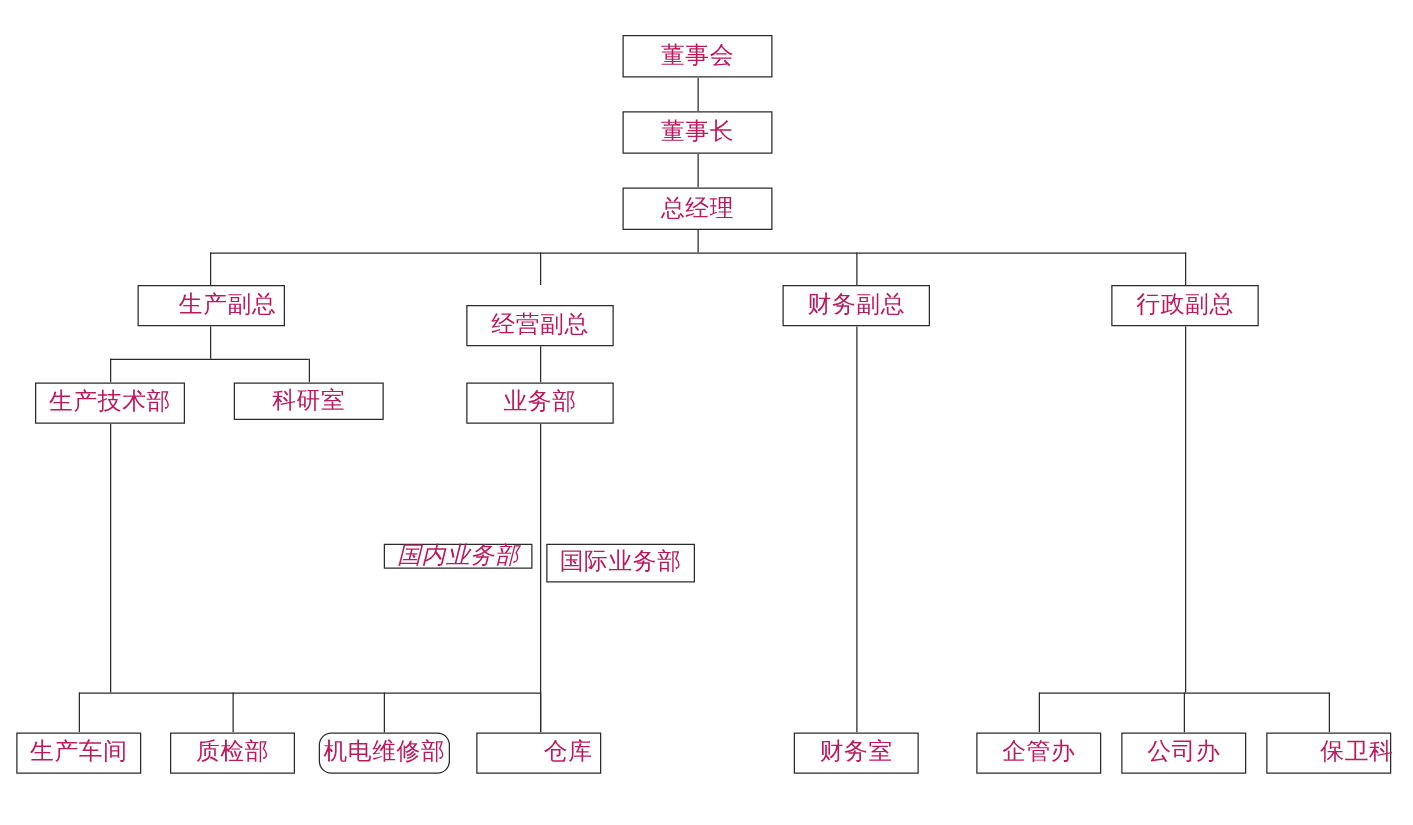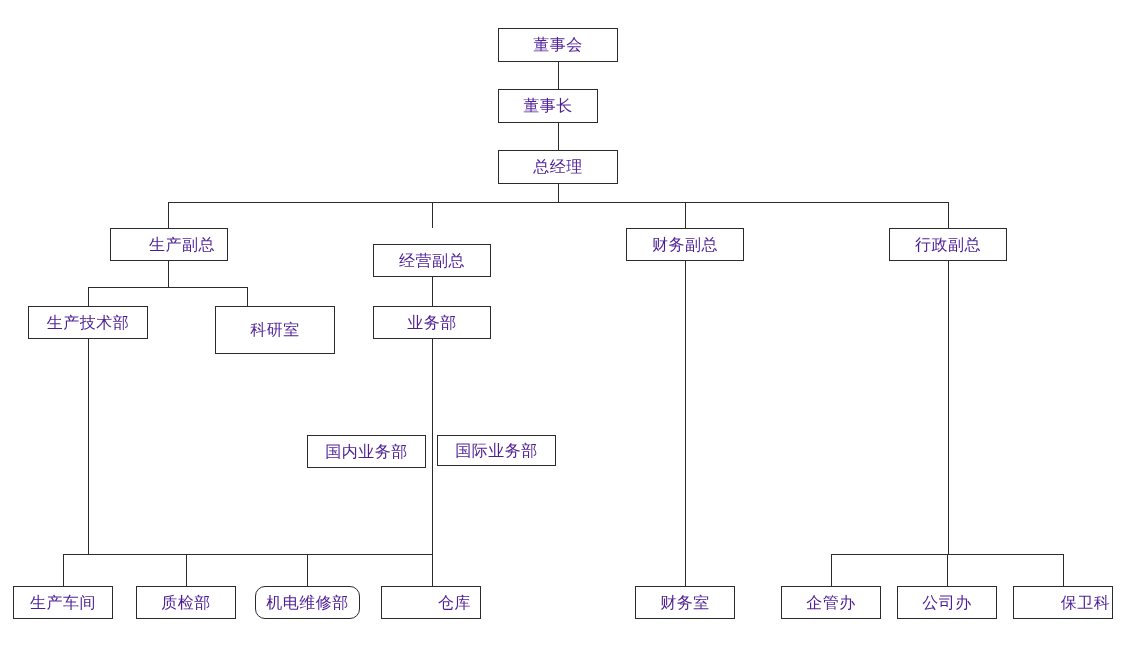--- a/index.html
+++ b/index.html
@@ -18,22 +18,22 @@
     overflow: hidden;
   }
   .node {
     position: absolute;
     box-sizing: border-box;
     border: 1px solid #2b2b2b;
     background: #ffffff;
     display: flex;
     align-items: center;
     justify-content: center;
-    font-size: 16px;
-    color: #4c1d95;
+    font-size: 19px;
+    color: #be185d;
     line-height: 1;
     letter-spacing: 0.5px;
     white-space: nowrap;
     z-index: 2;
   }
   .node-label {
     display: block;
     transform: translateY(-0.5px);
   }
   .edge {
@@ -73,48 +73,48 @@
       <div class="edge edge-v" style="left: 948px; top: 261px; height: 293px;"></div>
       <div class="edge edge-h" style="left: 831px; top: 554px; width: 233px;"></div>
       <div class="edge edge-v" style="left: 831px; top: 554px; height: 32px;"></div>
       <div class="edge edge-v" style="left: 947px; top: 554px; height: 32px;"></div>
       <div class="edge edge-v" style="left: 1063px; top: 554px; height: 32px;"></div>
     </div>
   <div id="node-layer">
       <div class="node" style="left: 498px; top: 28px; width: 120px; height: 34px;">
         <span class="node-label">董事会</span>
       </div>
-      <div class="node" style="left: 498px; top: 89px; width: 100px; height: 34px;">
+      <div class="node" style="left: 498px; top: 89px; width: 120px; height: 34px;">
         <span class="node-label">董事长</span>
       </div>
       <div class="node" style="left: 498px; top: 150px; width: 120px; height: 34px;">
         <span class="node-label">总经理</span>
       </div>
       <div class="node" style="left: 110px; top: 228px; width: 118px; height: 33px; padding-left: 26px;">
         <span class="node-label">生产副总</span>
       </div>
       <div class="node" style="left: 373px; top: 244px; width: 118px; height: 33px;">
         <span class="node-label">经营副总</span>
       </div>
       <div class="node" style="left: 626px; top: 228px; width: 118px; height: 33px;">
         <span class="node-label">财务副总</span>
       </div>
       <div class="node" style="left: 889px; top: 228px; width: 118px; height: 33px;">
         <span class="node-label">行政副总</span>
       </div>
       <div class="node" style="left: 28px; top: 306px; width: 120px; height: 33px;">
         <span class="node-label">生产技术部</span>
       </div>
-      <div class="node" style="left: 187px; top: 306px; width: 120px; height: 48px; margin-left: 28px;">
+      <div class="node" style="left: 187px; top: 306px; width: 120px; height: 30px;">
         <span class="node-label">科研室</span>
       </div>
       <div class="node" style="left: 373px; top: 306px; width: 118px; height: 33px;">
         <span class="node-label">业务部</span>
       </div>
-      <div class="node" style="left: 307px; top: 435px; width: 119px; height: 33px;">
+      <div class="node" style="left: 307px; top: 435px; width: 119px; height: 20px; font-style: italic;">
         <span class="node-label">国内业务部</span>
       </div>
       <div class="node" style="left: 437px; top: 435px; width: 119px; height: 31px;">
         <span class="node-label">国际业务部</span>
       </div>
       <div class="node" style="left: 13px; top: 586px; width: 100px; height: 33px;">
         <span class="node-label">生产车间</span>
       </div>
       <div class="node" style="left: 136px; top: 586px; width: 100px; height: 33px;">
         <span class="node-label">质检部</span>

